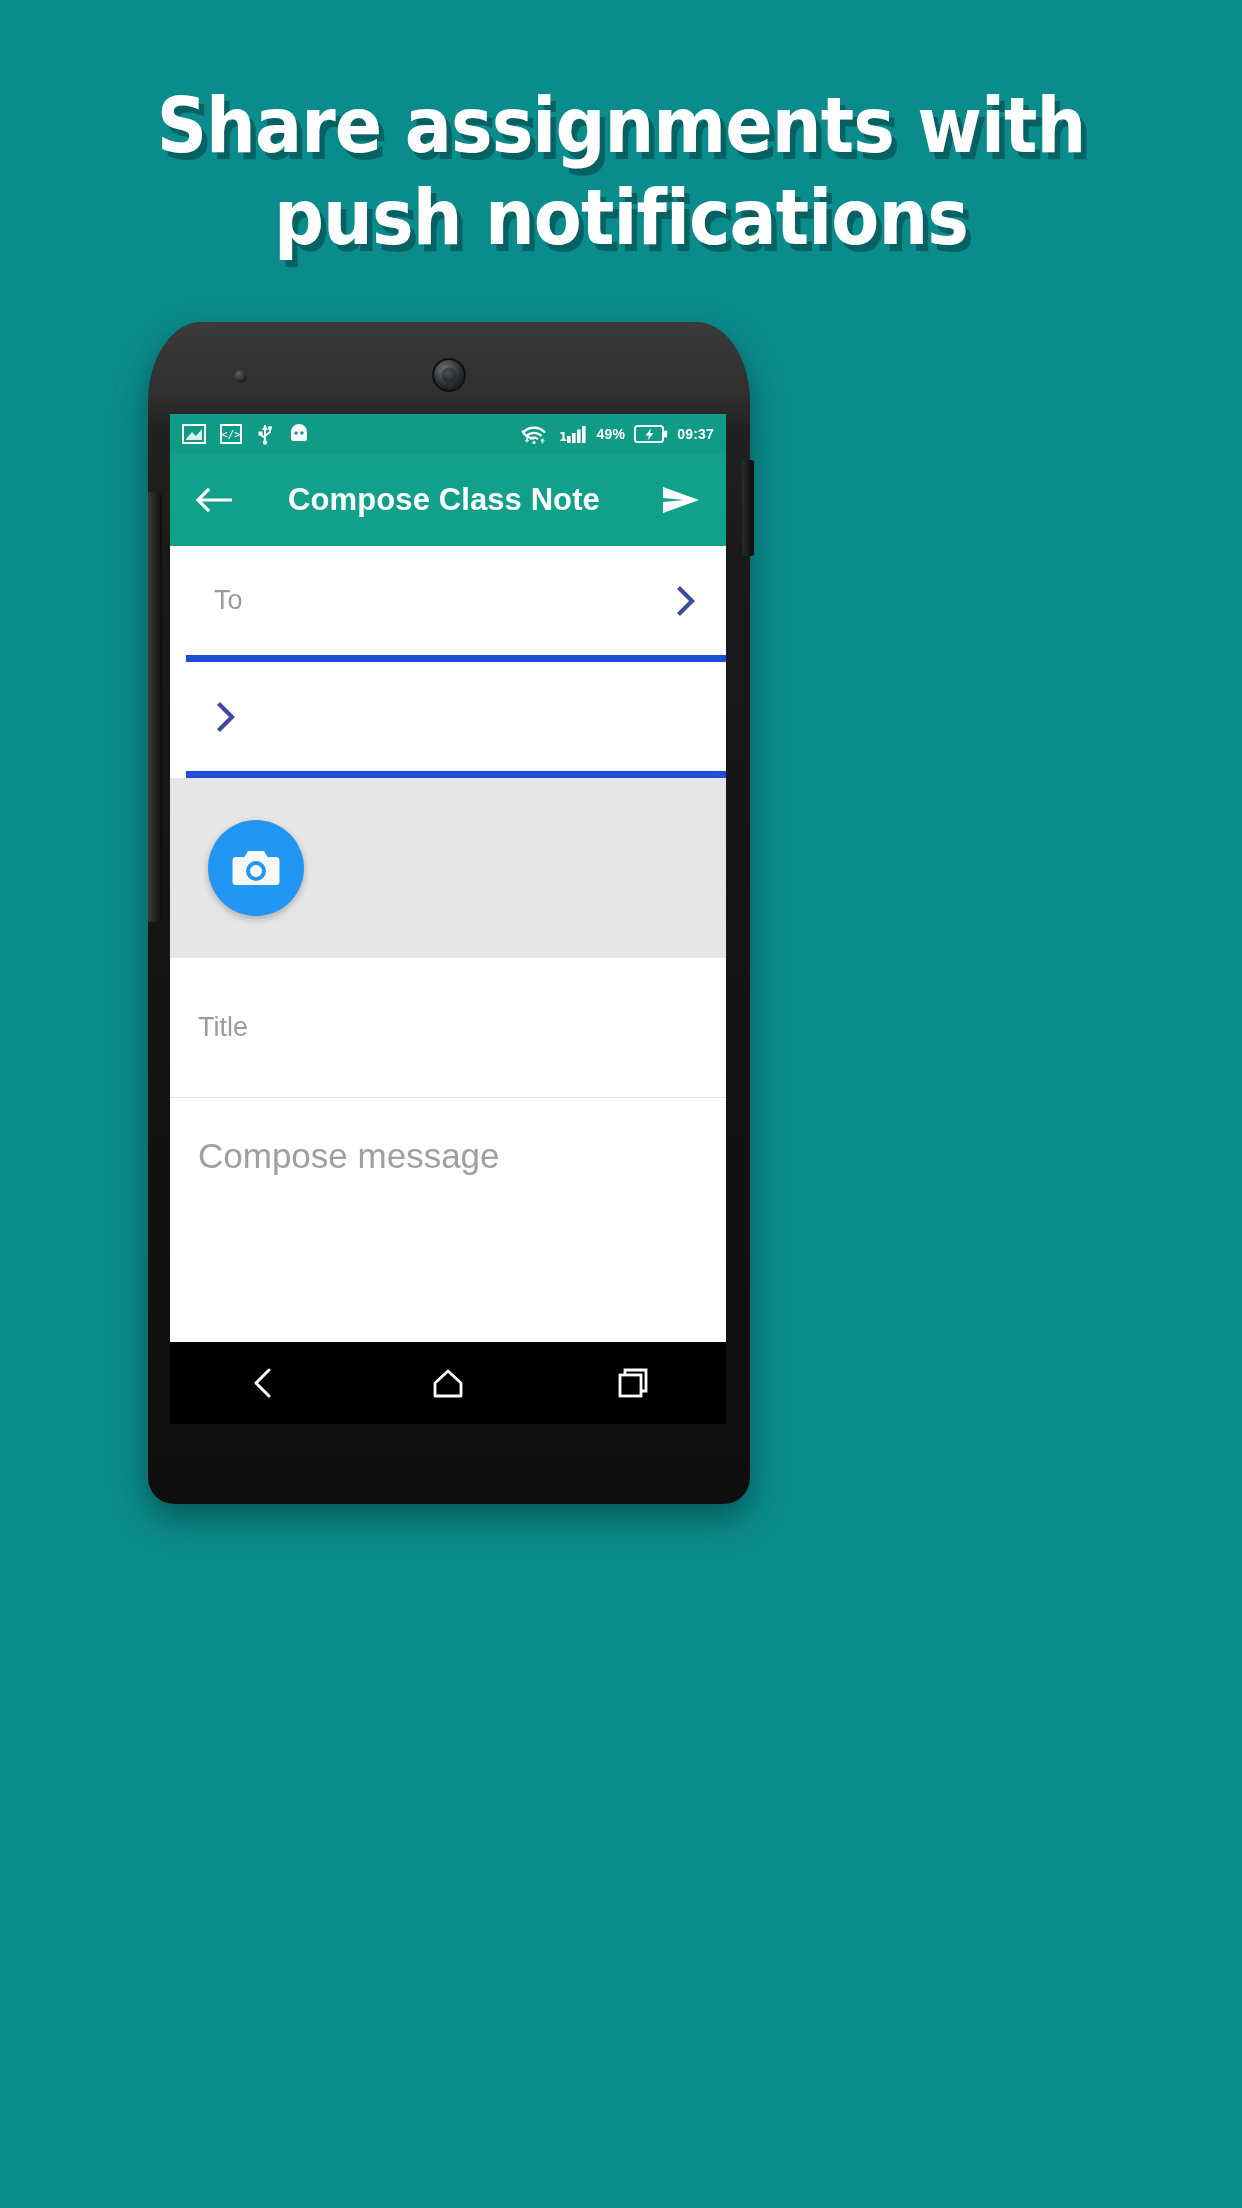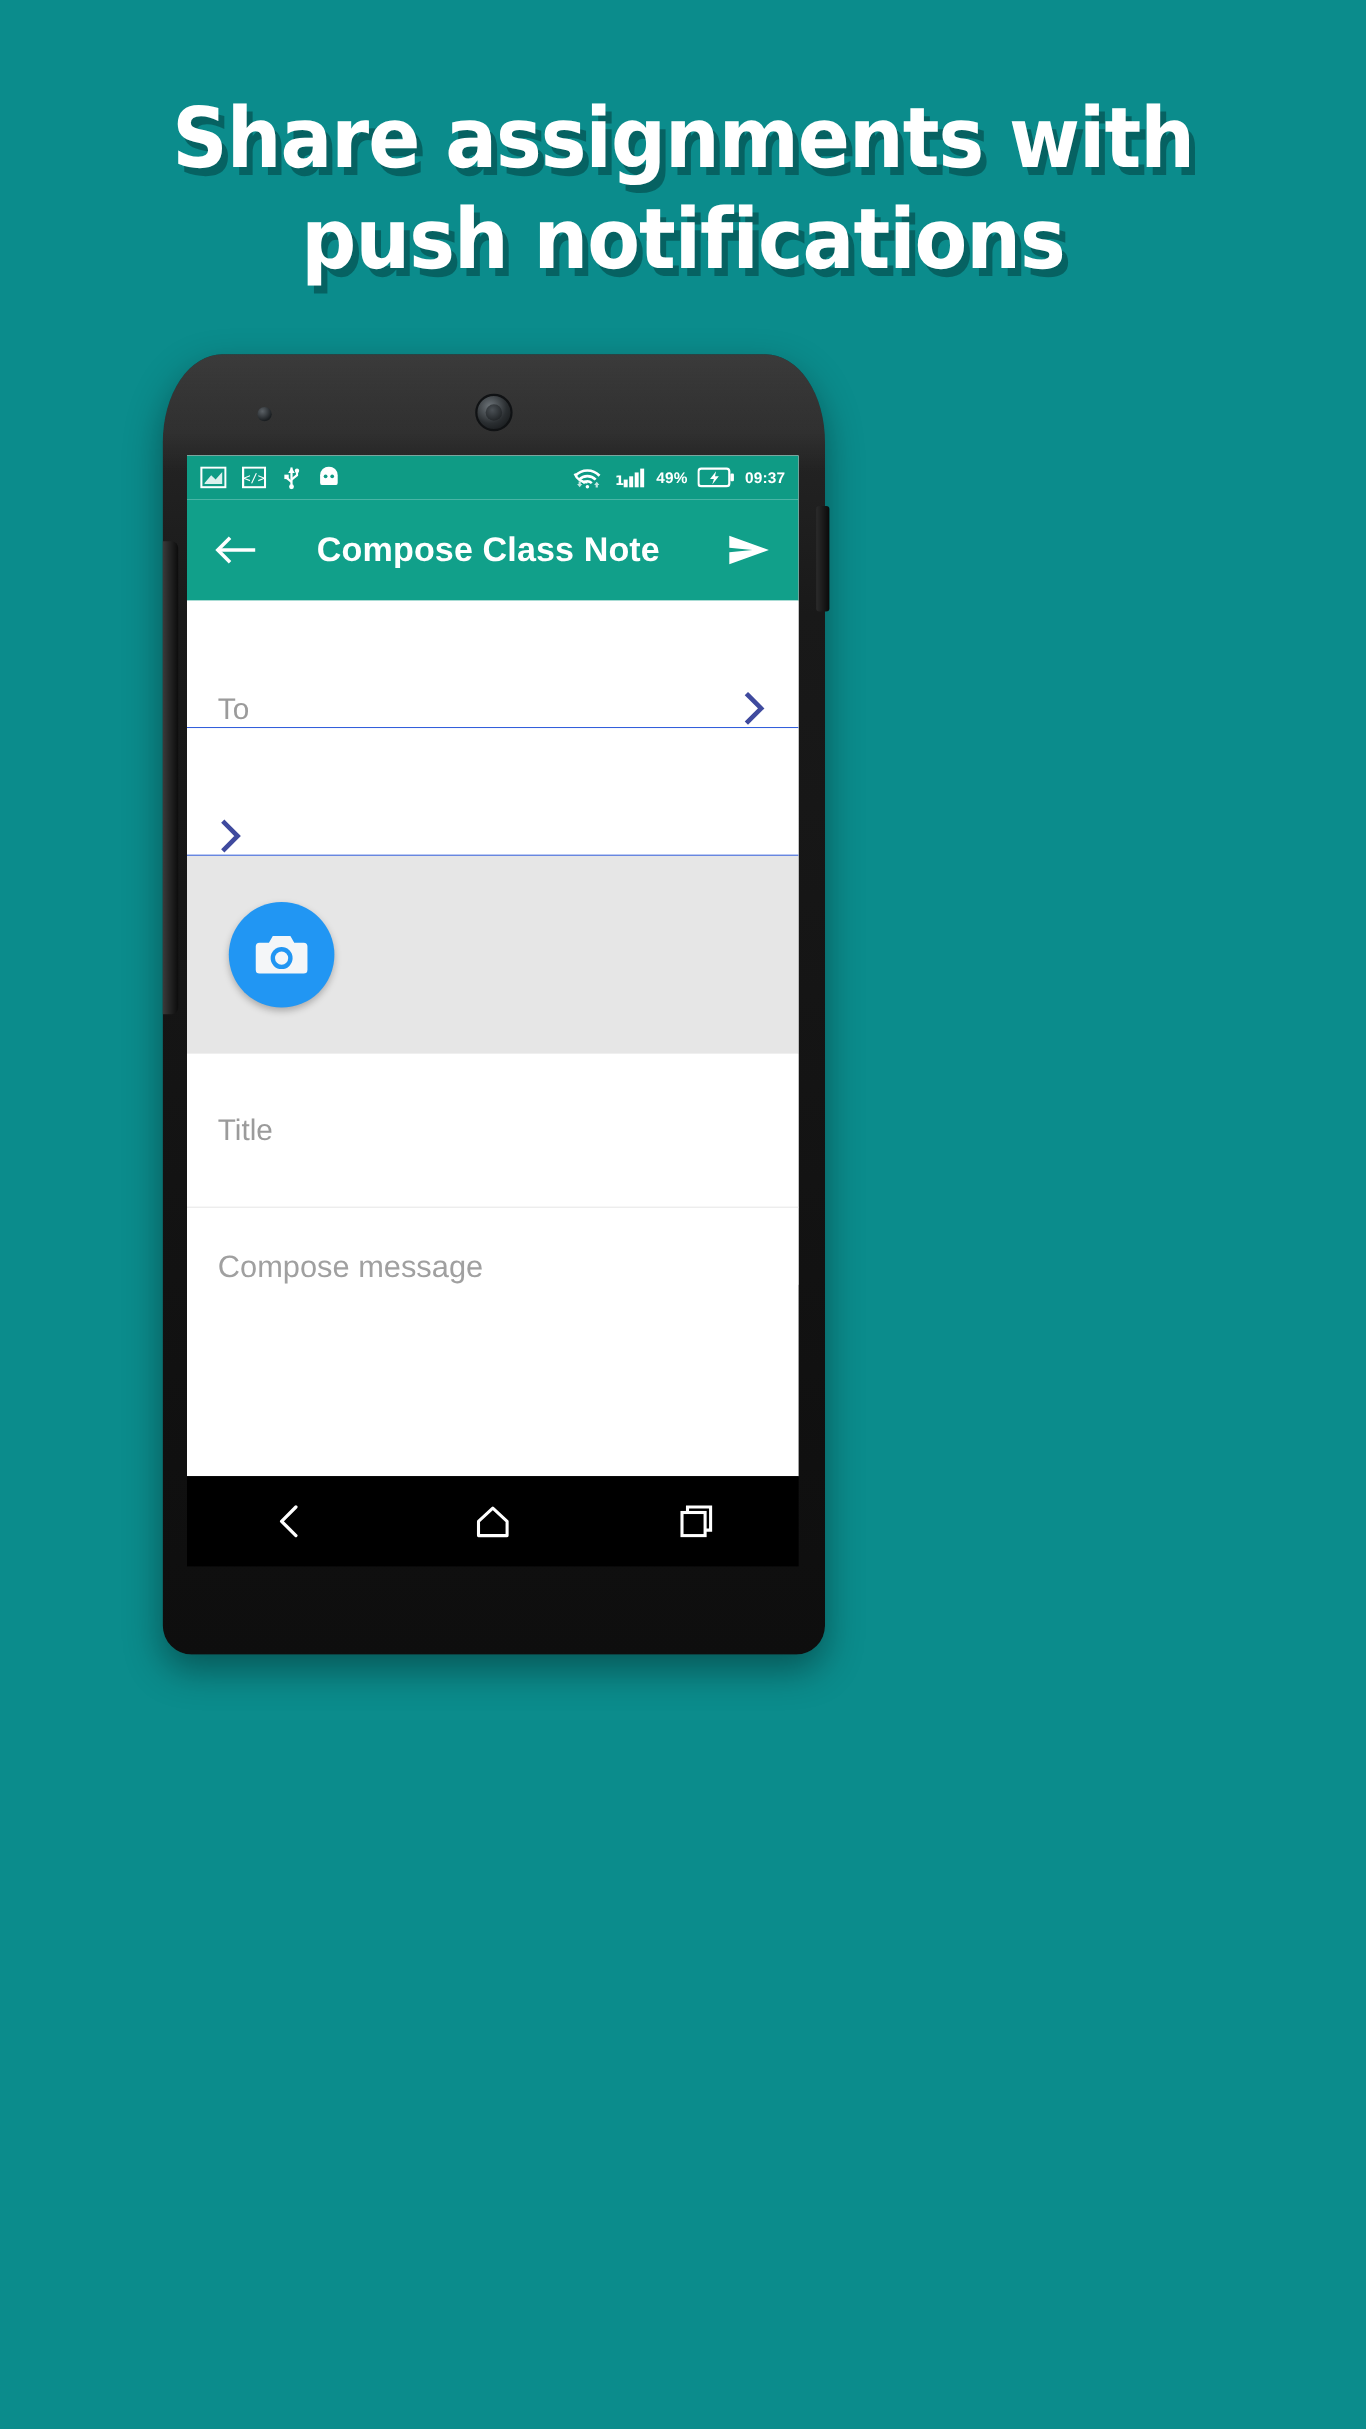--- a/index.html
+++ b/index.html
@@ -106,24 +106,25 @@
   .appbar-title {
     flex:1; text-align:center;
     font-size:31px; font-weight:bold;
     letter-spacing:0.1px;
     margin-left:-6px;
   }
 
   
   .row {
     height:116px;
-    display:flex; align-items:flex-end;
+    display:flex; align-items:center;
     padding:0 28px;
     background:#ffffff;
-    border-bottom:1px solid #1d4ed8;
+    border-bottom:7px solid #1d4ed8;
+    margin-left:16px;
   }
   .row-label {
     flex:1;
     font-size:27px;
     color:#9b9b9b;
   }
   .chev { display:block; }
 
   
   .photoband {
@@ -144,21 +145,21 @@
     display:flex; align-items:center;
     padding:0 28px;
     background:#ffffff;
     border-bottom:1px solid #e4e4e4;
   }
   .compose-area {
     padding:38px 28px 0 28px;
     background:#ffffff;
     flex:1;
   }
-  .compose-placeholder { font-size:28px; color:#a0a0a0; }
+  .compose-placeholder { font-size:35px; color:#a0a0a0; }
 
   
   .navbar {
     height:82px;
     background:#000000;
     display:flex; align-items:center; justify-content:space-around;
   }
   .nav-btn { display:flex; align-items:center; justify-content:center; width:110px; height:82px; }
 </style>
 </head>

